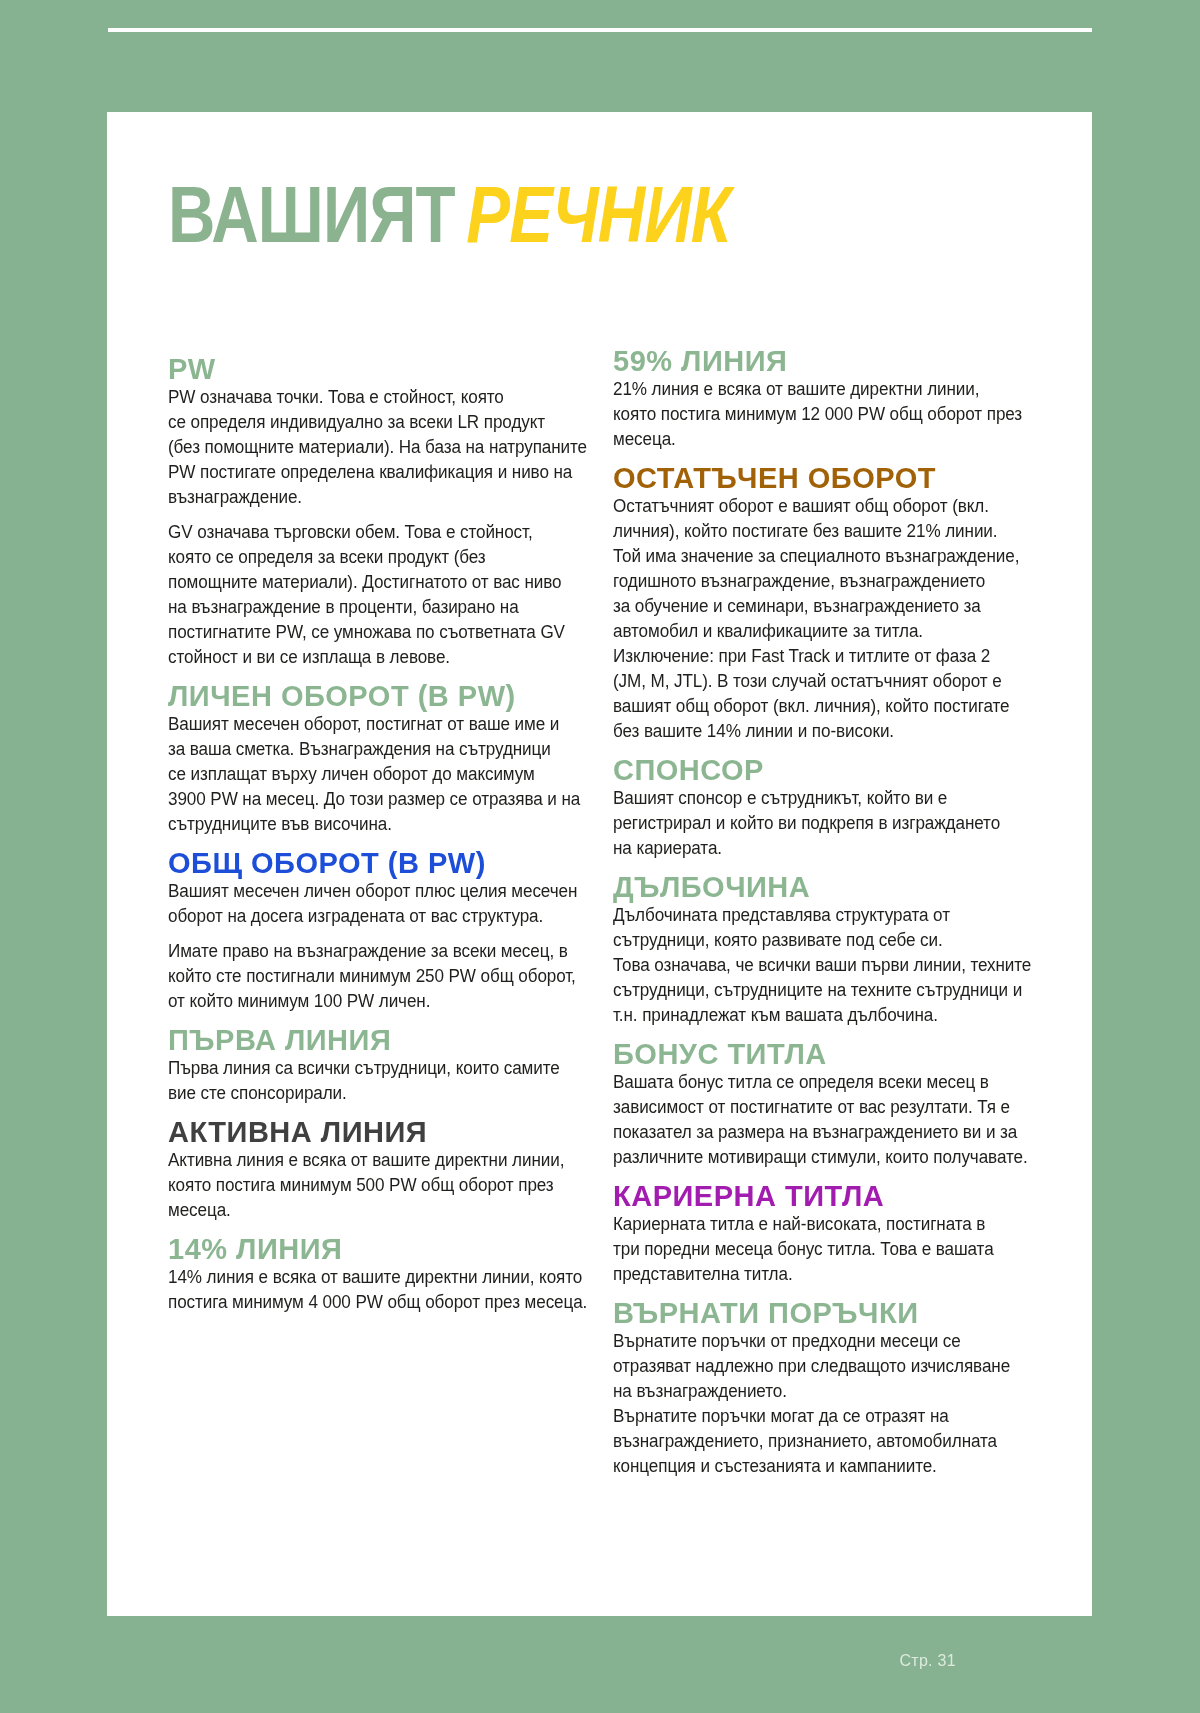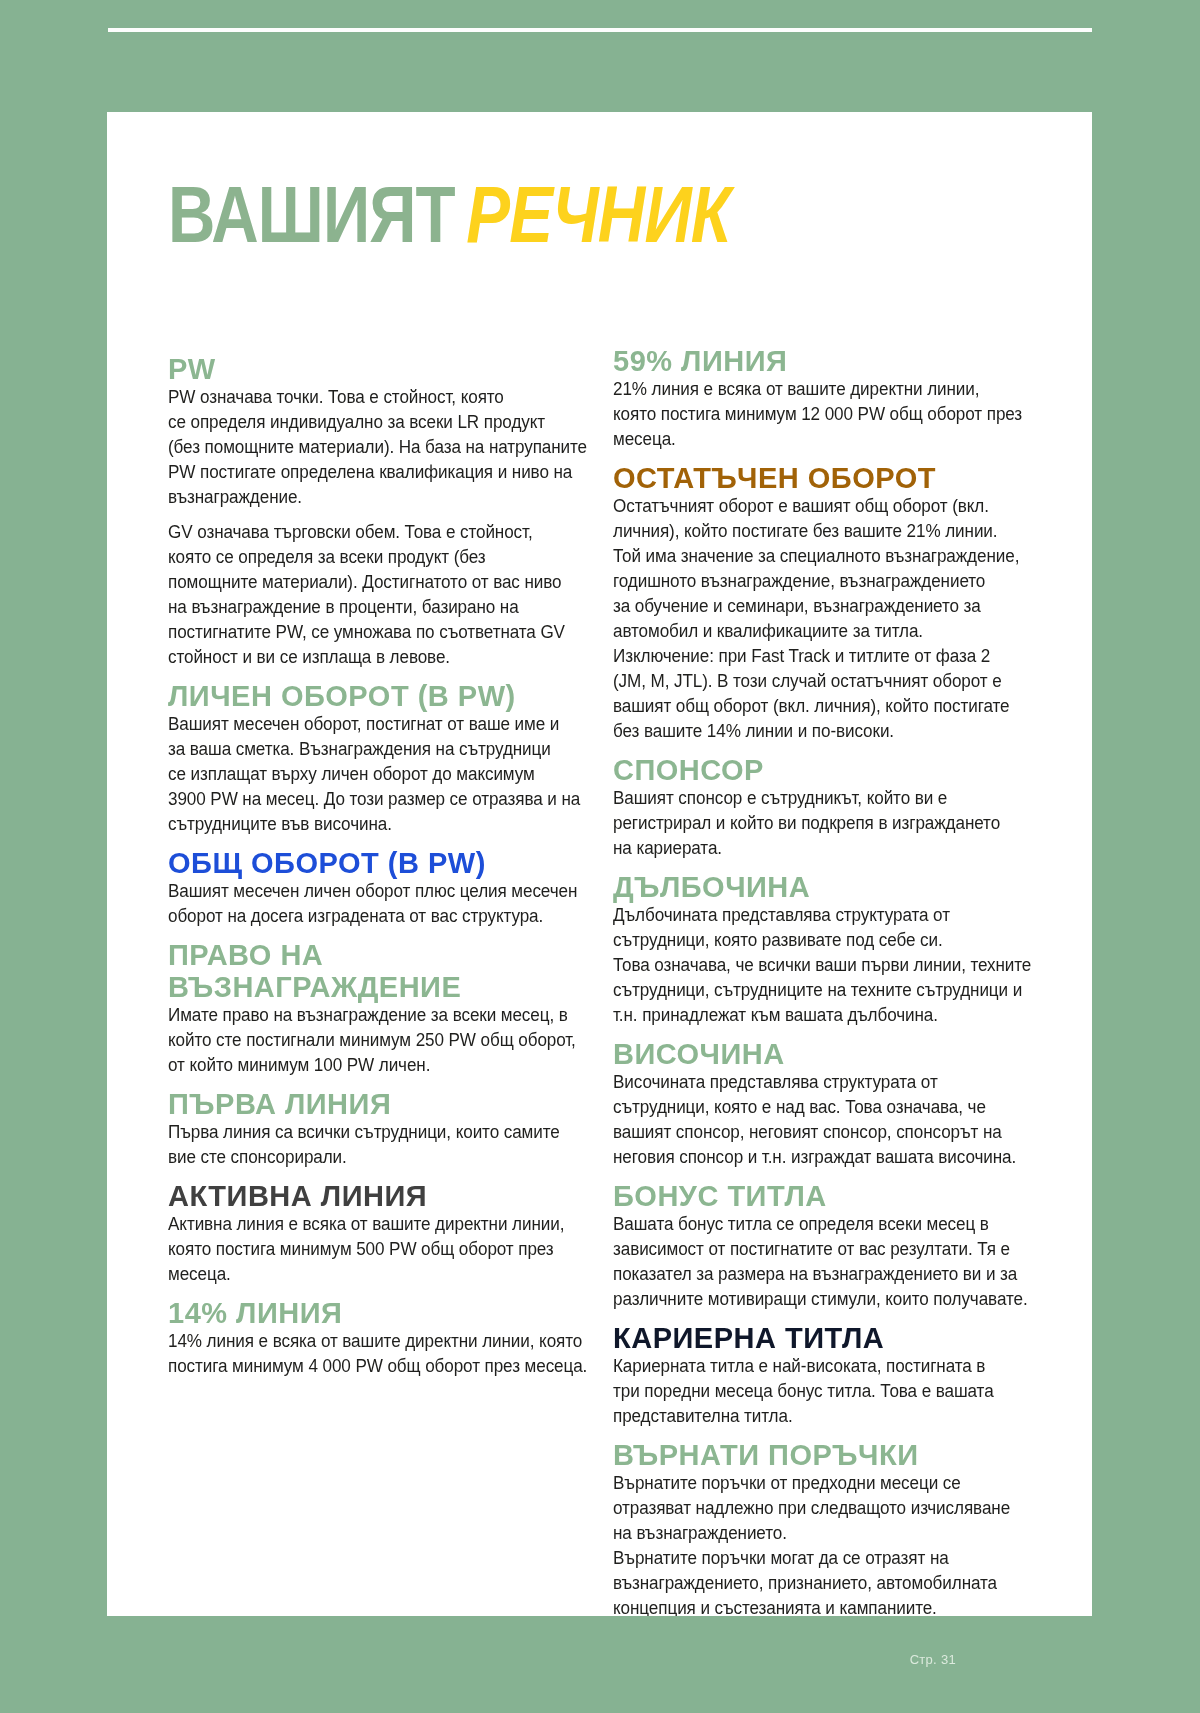--- a/index.html
+++ b/index.html
@@ -67,21 +67,21 @@
     line-height: 25px;
     white-space: pre-line;
     transform: scaleX(0.95);
     transform-origin: 0 0;
     letter-spacing: -0.1px;
   }
   .page-number {
     position: absolute;
     right: 112px;
     top: 1652px;
-    font-size: 13px;
+    font-size: 16px;
     letter-spacing: 0.3px;
   }
 </style>
 </head>
 <body style="background: rgb(134, 178, 146);">
 
 <div class="page">
   <div class="top-rule" style="background: rgb(253, 254, 253);"></div>
 
   <div class="card" style="background: rgb(255, 255, 255);">
@@ -115,21 +115,20 @@
 сътрудниците във височина.</p>
   </section>
 
   <section class="entry">
     <h2 class="term" style="color: #1d4ed8;">ОБЩ ОБОРОТ (В PW)</h2>
     <p class="def" style="color: rgb(31, 31, 29);">Вашият месечен личен оборот плюс целия месечен
 оборот на досега изградената от вас структура.</p>
   </section>
 
   <section class="entry">
-    <h2 class="term" style="color: rgb(140, 182, 145);">ПРАВО НА ВЪЗНАГРАЖДЕНИЕ</h2>
     <p class="def" style="color: rgb(31, 31, 29);">Имате право на възнаграждение за всеки месец, в
 който сте постигнали минимум 250 PW общ оборот,
 от който минимум 100 PW личен.</p>
   </section>
 
   <section class="entry">
     <h2 class="term" style="color: rgb(140, 182, 145);">ПЪРВА ЛИНИЯ</h2>
     <p class="def" style="color: rgb(31, 31, 29);">Първа линия са всички сътрудници, които самите
 вие сте спонсорирали.</p>
   </section>
@@ -178,38 +177,31 @@
 
   <section class="entry">
     <h2 class="term" style="color: rgb(140, 182, 145);">ДЪЛБОЧИНА</h2>
     <p class="def" style="color: rgb(31, 31, 29);">Дълбочината представлява структурата от
 сътрудници, която развивате под себе си.
 Това означава, че всички ваши първи линии, техните
 сътрудници, сътрудниците на техните сътрудници и
 т.н. принадлежат към вашата дълбочина.</p>
   </section>
 
-  <section class="entry">
-    <h2 class="term" style="color: rgb(140, 182, 145);">ВИСОЧИНА</h2>
-    <p class="def" style="color: rgb(31, 31, 29);">Височината представлява структурата от
-сътрудници, която е над вас. Това означава, че
-вашият спонсор, неговият спонсор, спонсорът на
-неговия спонсор и т.н. изграждат вашата височина.</p>
-  </section>
 
   <section class="entry">
     <h2 class="term" style="color: rgb(140, 182, 145);">БОНУС ТИТЛА</h2>
     <p class="def" style="color: rgb(31, 31, 29);">Вашата бонус титла се определя всеки месец в
 зависимост от постигнатите от вас резултати. Тя е
 показател за размера на възнаграждението ви и за
 различните мотивиращи стимули, които получавате.</p>
   </section>
 
   <section class="entry">
-    <h2 class="term" style="color: #0f172a;">КАРИЕРНА ТИТЛА</h2>
+    <h2 class="term" style="color: #a21caf;">КАРИЕРНА ТИТЛА</h2>
     <p class="def" style="color: rgb(31, 31, 29);">Кариерната титла е най-високата, постигната в
 три поредни месеца бонус титла. Това е вашата
 представителна титла.</p>
   </section>
 
   <section class="entry">
     <h2 class="term" style="color: rgb(140, 182, 145);">ВЪРНАТИ ПОРЪЧКИ</h2>
     <p class="def" style="color: rgb(31, 31, 29);">Върнатите поръчки от предходни месеци се
 отразяват надлежно при следващото изчисляване
 на възнаграждението.

